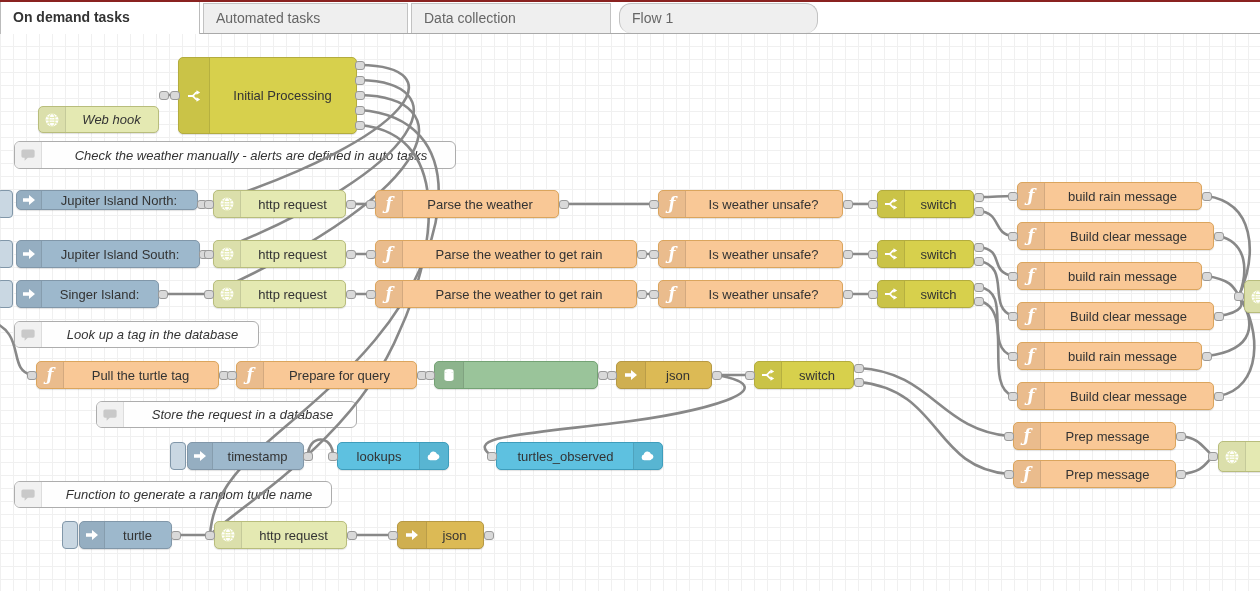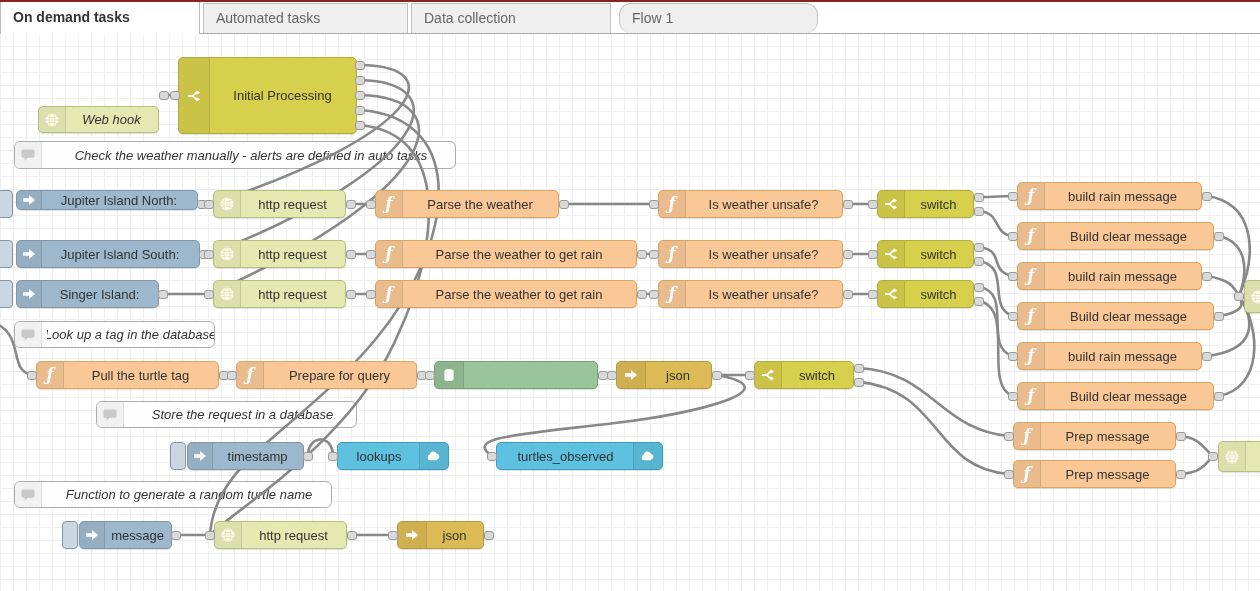--- a/index.html
+++ b/index.html
@@ -41,21 +41,21 @@
   <div id="grid"></div>
   <div id="comments-layer">
       <div class="comment" style="left: 14px; top: 141px; width: 442px; height: 28px; background: rgb(254, 254, 254); border: 1px solid rgb(173, 173, 173);">
         <div class="istrip" style="left: 0px; width: 26px; background: rgb(241, 241, 241); border-right: 1px solid rgb(221, 221, 221); border-radius: 5px 0px 0px 5px;">
           <svg width="16" height="16" viewBox="0 0 16 16" xmlns="http://www.w3.org/2000/svg">
             <path d="M3,2.5 h10 a1.6,1.6 0 0 1 1.6,1.6 v5 a1.6,1.6 0 0 1 -1.6,1.6 h-5.2 l-3.2,3 v-3 h-1.6 a1.6,1.6 0 0 1 -1.6,-1.6 v-5 A1.6,1.6 0 0 1 3,2.5 z" fill="#c9c9c9"></path>
           </svg>
         </div>
         <div class="nlabel" style="left: 32px; font-style: italic;">Check the weather manually - alerts are defined in auto tasks</div>
       </div>
-      <div class="comment" style="left: 14px; top: 321px; width: 201px; height: 27px; background: rgb(254, 254, 254); border: 1px solid rgb(173, 173, 173);">
+      <div class="comment" style="left: 14px; top: 321px; width: 245px; height: 27px; background: rgb(254, 254, 254); border: 1px solid rgb(173, 173, 173);">
         <div class="istrip" style="left: 0px; width: 26px; background: rgb(241, 241, 241); border-right: 1px solid rgb(221, 221, 221); border-radius: 5px 0px 0px 5px;">
           <svg width="16" height="16" viewBox="0 0 16 16" xmlns="http://www.w3.org/2000/svg">
             <path d="M3,2.5 h10 a1.6,1.6 0 0 1 1.6,1.6 v5 a1.6,1.6 0 0 1 -1.6,1.6 h-5.2 l-3.2,3 v-3 h-1.6 a1.6,1.6 0 0 1 -1.6,-1.6 v-5 A1.6,1.6 0 0 1 3,2.5 z" fill="#c9c9c9"></path>
           </svg>
         </div>
         <div class="nlabel" style="left: 32px; font-style: italic;">Look up a tag in the database</div>
       </div>
       <div class="comment" style="left: 96px; top: 401px; width: 261px; height: 27px; background: rgb(254, 254, 254); border: 1px solid rgb(173, 173, 173);">
         <div class="istrip" style="left: 0px; width: 26px; background: rgb(241, 241, 241); border-right: 1px solid rgb(221, 221, 221); border-radius: 5px 0px 0px 5px;">
           <svg width="16" height="16" viewBox="0 0 16 16" xmlns="http://www.w3.org/2000/svg">
@@ -390,21 +390,21 @@
         </div>
         <div class="nlabel" style="left: 26px;">Prep message</div>
       </div>
       <div class="ibtn" style="left: 62px; top: 521px; width: 16px; height: 28px;"></div>
       <div class="node" style="left: 79px; top: 521px; width: 93px; height: 28px; background: rgb(157, 184, 204); border: 1px solid rgb(129, 151, 169);">
         <div class="istrip" style="width: 24px; background: rgba(0, 0, 0, 0.05); left: 0px; border-right: 1px solid rgba(0, 0, 0, 0.1); border-radius: 4px 0px 0px 4px;">
           <svg width="16" height="16" viewBox="0 0 16 16" xmlns="http://www.w3.org/2000/svg">
             <path d="M2,6.2 H8 V3 L14,8 L8,13 V9.8 H2 z" fill="#fff"></path>
           </svg>
         </div>
-        <div class="nlabel" style="left: 24px;">message</div>
+        <div class="nlabel" style="left: 24px;">turtle</div>
       </div>
       <div class="node" style="left: 214px; top: 521px; width: 133px; height: 28px; background: rgb(228, 233, 178); border: 1px solid rgb(184, 189, 124);">
         <div class="istrip" style="width: 26px; background: rgba(0, 0, 0, 0.04); left: 0px; border-right: 1px solid rgba(0, 0, 0, 0.1); border-radius: 4px 0px 0px 4px;">
           <svg width="16" height="16" viewBox="0 0 16 16" xmlns="http://www.w3.org/2000/svg">
             <circle cx="8" cy="8" r="6.4" fill="#fff"></circle>
             <g stroke="#e4e9b2" stroke-width="1.1" fill="none">
               <ellipse cx="8" cy="8" rx="3" ry="6.4"></ellipse>
               <line x1="1.6" y1="8" x2="14.4" y2="8"></line>
               <path d="M2.6,4.6 C5,6 11,6 13.4,4.6 M2.6,11.4 C5,10 11,10 13.4,11.4"></path>
             </g>

